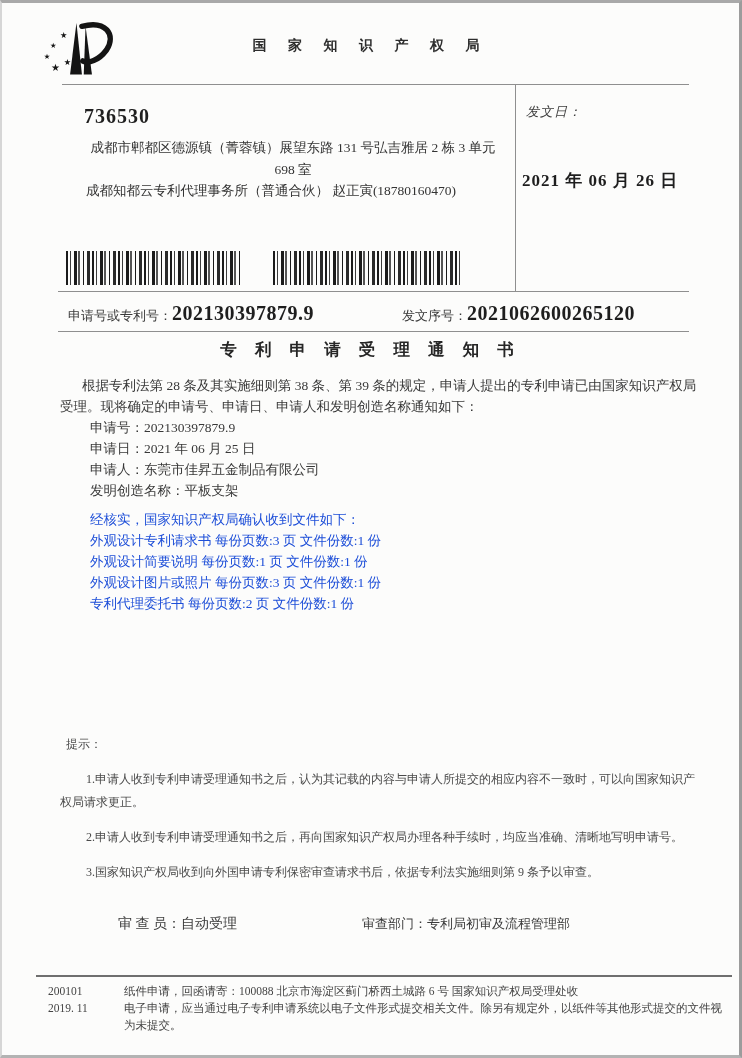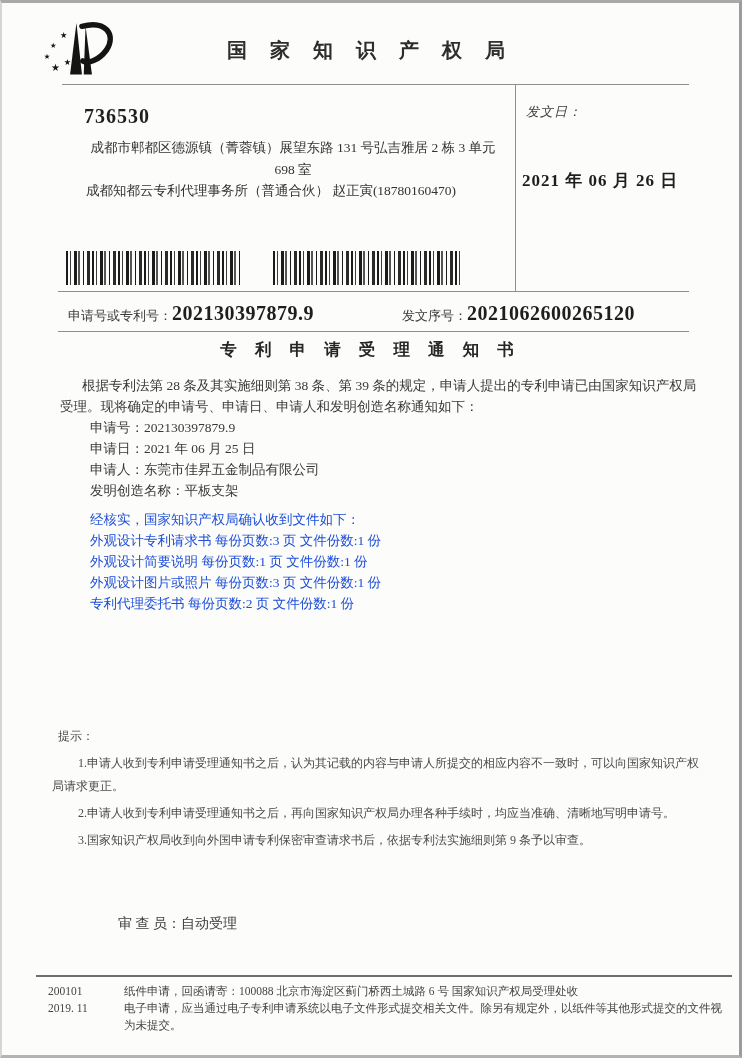--- a/index.html
+++ b/index.html
@@ -15,21 +15,21 @@
     box-sizing:border-box;
     font-family:"Liberation Serif","DejaVu Serif",serif;
     color:#3a3a3a;
     overflow:hidden;
   }
   .abs{position:absolute;}
   
   .agency-title{
     top:34px;left:0;width:100%;
     text-align:center;
-    font-size:20px;font-weight:600;color:#2d2d2d;
+    font-size:14px;font-weight:600;color:#2d2d2d;
     letter-spacing:9px;
   }
   .logo{top:14px;left:38px;width:82px;height:66px;}
   .header-rule{top:81px;left:60px;width:627px;height:1px;background:#8f8f8f;}
   .datebox-vline{top:81px;left:513px;width:1px;height:207px;background:#8f8f8f;}
   .rule-mid{top:288px;left:56px;width:631px;height:1px;background:#8f8f8f;}
   .rule-low{top:328px;left:56px;width:631px;height:1px;background:#8f8f8f;}
   .footer-rule{top:972px;left:34px;width:696px;height:2px;background:#6f6f6f;}
 
   .postal{top:102px;left:82px;font-size:20px;font-weight:bold;color:#1f1f1f;letter-spacing:1px;}
@@ -59,21 +59,21 @@
   .notice-title{
     top:336px;left:0;width:100%;text-align:center;
     font-size:16.5px;font-weight:bold;color:#262626;letter-spacing:7px;
   }
   .body-block{top:372px;left:58px;width:630px;font-size:13.5px;line-height:21px;color:#383838;}
   .indent1{text-indent:22px;white-space:nowrap;}
   .fields{margin-left:30px;}
   .received-block{top:506px;left:88px;font-size:13.5px;line-height:21px;color:#1d4ed8;white-space:nowrap;}
 
   .tips-block{top:718px;left:46px;width:664px;font-size:12px;line-height:23px;color:#4a4a4a;}
-  .tips-block p{margin:4px;text-indent:26px;}
+  .tips-block p{margin:12px;text-indent:26px;}
   .tips-label{text-indent:6px !important;}
 
   .signoff-exam{top:912px;left:116px;font-size:14px;color:#3b3b3b;white-space:nowrap;}
   .signoff-dept{top:912px;left:360px;font-size:13px;color:#3b3b3b;white-space:nowrap;}
 
   .footer-block{top:980px;left:46px;width:680px;display:flex;font-size:11.5px;line-height:17px;color:#444;}
   .footer-codes{width:62px;flex:none;}
   .footer-notes{width:600px;margin-left:14px;}
 </style>
 </head>
@@ -143,20 +143,23 @@
   <div class="abs tips-block">
     <p class="tips-label">提示：</p>
     <p>1.申请人收到专利申请受理通知书之后，认为其记载的内容与申请人所提交的相应内容不一致时，可以向国家知识产权局请求更正。</p>
     <p>2.申请人收到专利申请受理通知书之后，再向国家知识产权局办理各种手续时，均应当准确、清晰地写明申请号。</p>
     <p>3.国家知识产权局收到向外国申请专利保密审查请求书后，依据专利法实施细则第 9 条予以审查。</p>
   </div>
 
   <div class="abs signoff-exam">
     <span>审 查 员：</span><span>自动受理</span>
   </div>
+  <div class="abs signoff-dept">
+    <span>审查部门：</span><span>专利局初审及流程管理部</span>
+  </div>
 
   <div class="abs footer-rule"></div>
 
   <div class="abs footer-block">
     <div class="footer-codes">
       <div>200101</div>
       <div>2019. 11</div>
     </div>
     <div class="footer-notes">
       <div>纸件申请，回函请寄：100088  北京市海淀区蓟门桥西土城路 6 号   国家知识产权局受理处收</div>

